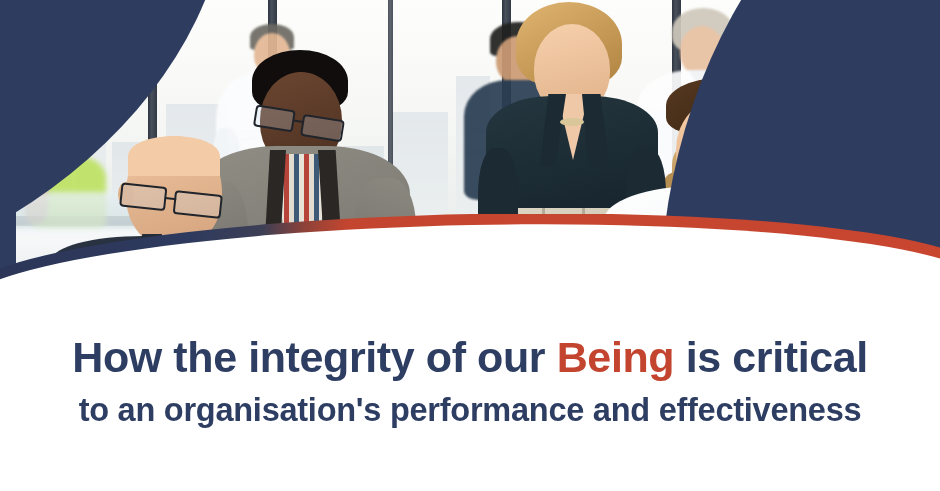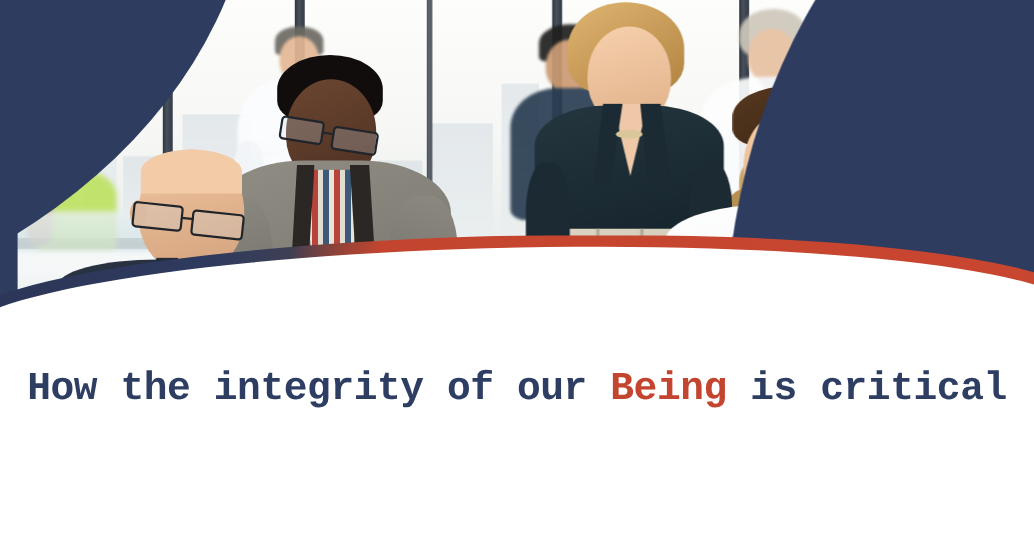--- a/index.html
+++ b/index.html
@@ -126,27 +126,26 @@
 
   
   #text-block{
     position:absolute; left:0; top:300px;
     width:940px; height:191px;
     background:#ffffff;
   }
   #headline{
     position:absolute; left:0; top:36px; width:940px;
     text-align:center;
-    font-size:36px;
+    font-size:43px;
     font-weight:bold;
     letter-spacing:-.4px;
     color:#2e3e63;
     line-height:1;
     white-space:nowrap;
-    font-family:Liberation Mono, monospace;
   }
   #headline .hl-accent{ color:#c4452f; }
   #subline{
     position:absolute; left:0; top:94px; width:940px;
     text-align:center;
     font-size:32.5px;
     font-weight:bold;
     letter-spacing:-.25px;
     color:#2e3e63;
     line-height:1;
@@ -454,15 +453,16 @@
     <div id="mask-tr2"></div>
 
     <div id="band-wrap">
       <div id="band"></div>
       <div id="band-white"></div>
     </div>
   </div>
 
   <div id="text-block">
     <div id="headline"><span>How the integrity of our </span><span class="hl-accent">Being</span><span> is critical</span></div>
+    <div id="subline">to an organisation's performance and effectiveness</div>
   </div>
 
 </div>
 
 </body></html>

